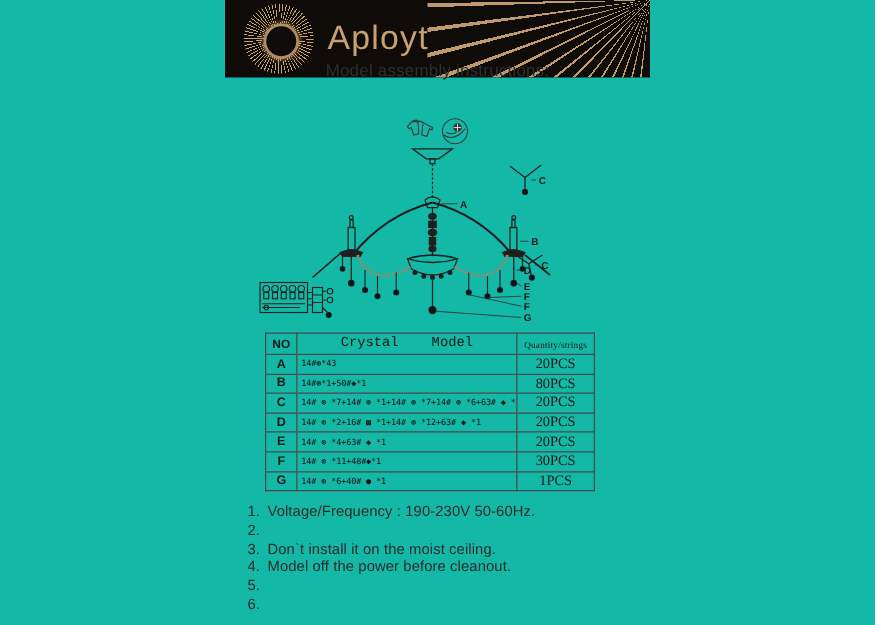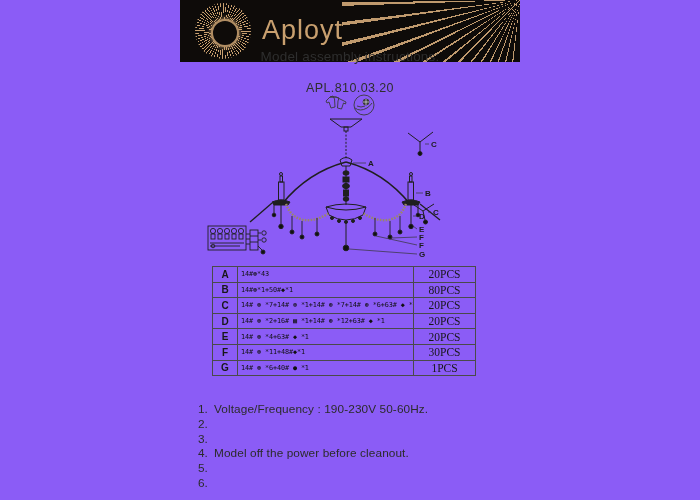--- a/index.html
+++ b/index.html
@@ -1,16 +1,16 @@
 <!DOCTYPE html>
 <html><head>
 <meta charset="utf-8">
 <style>
   html,body{margin:0;padding:0;background:#ffffff;}
-  #page{position:relative;width:700px;height:500px;background:#8b5cf6;overflow:hidden;
+  #page{position:relative;width:700px;height:500px;background:#14b8a6;overflow:hidden;
         font-family:"Liberation Sans",sans-serif;}
   
   #header{position:absolute;left:180px;top:0;width:340px;height:62px;background:#0e0b09;overflow:hidden;}
   #header .rays{position:absolute;right:0;top:0;width:178px;height:62px;
       background:repeating-conic-gradient(from 181deg at 100% 0%,
         rgba(0,0,0,0) 0deg 5.2deg,#c09a6e 5.2deg 6.3deg);}
   #header .sunburst{position:absolute;left:15px;top:3px;width:56px;height:56px;border-radius:50%;
       background:repeating-conic-gradient(#c9a06f 0deg 1.6deg,#0e0b09 1.6deg 6deg);}
   #header .sunburst-core{position:absolute;left:31px;top:19px;width:24px;height:24px;border-radius:50%;
       background:#0e0b09;border:2px solid rgba(205,164,115,.85);box-shadow:0 0 5px #c9a06f;}
@@ -53,21 +53,20 @@
 <div id="page">
 
   <div id="header">
     <div class="rays"></div>
     <div class="sunburst"></div>
     <div class="sunburst-core"></div>
     <div id="brand">Aployt</div>
   </div>
 
   <div id="title1" class="title-line">Model assembly instructions:</div>
-  <div id="title2" class="title-line">APL.810.03.20</div>
 
   <svg id="safety-icons" width="56" height="24" viewBox="0 0 56 24">
     <g stroke="#3a3a3a" stroke-width="0.9" fill="none">
       <path d="M6,4 l3,-1 l1.5,3 l0.5,8 l-4,1 l-2,-6 l-2,1 l-1,-2 z"></path>
       <path d="M12,4 l3,1 l-1,3 l-0.5,7 l4,1 l2,-6 l2,1 l0.5,-2 z"></path>
       <path d="M6,4 l6,0" stroke-width="1.4"></path>
     </g>
     <g stroke="#3a3a3a" stroke-width="0.9" fill="none">
       <circle cx="40" cy="12" r="10"></circle>
       <path d="M31,15 q5,4 12,0 q3,-2 5,-5"></path>
@@ -217,20 +216,25 @@
     <text x="239" y="145">G</text>
   </svg>
 
   <table id="parts-table">
     <colgroup>
         <col class="c-no">
         <col class="c-model">
         <col class="c-qty">
       </colgroup>
     <tbody>
+        <tr class="hdr">
+      <td class="th-no">NO</td>
+      <td class="th-model">Crystal    Model</td>
+      <td class="th-qty">Quantity/strings</td>
+    </tr>
     <tr>
       <td class="td-no">A</td>
       <td class="td-model">14#⊛*43</td>
       <td class="td-qty">20PCS</td>
     </tr>
     <tr>
       <td class="td-no">B</td>
       <td class="td-model">14#⊛*1+50#◆*1</td>
       <td class="td-qty">80PCS</td>
     </tr>
@@ -265,20 +269,21 @@
   <div id="instructions">
     <div class="instr">
       <span class="num">1.</span>
       <span class="txt">Voltage/Frequency : 190-230V 50-60Hz.</span>
     </div>
     <div class="instr">
       <span class="num">2.</span>
     </div>
     <div class="instr">
       <span class="num">3.</span>
+      <span class="txt">Don`t install it on the moist ceiling.</span>
     </div>
     <div class="instr">
       <span class="num">4.</span>
       <span class="txt">Model off the power before cleanout.</span>
     </div>
     <div class="instr">
       <span class="num">5.</span>
     </div>
     <div class="instr">
       <span class="num">6.</span>

